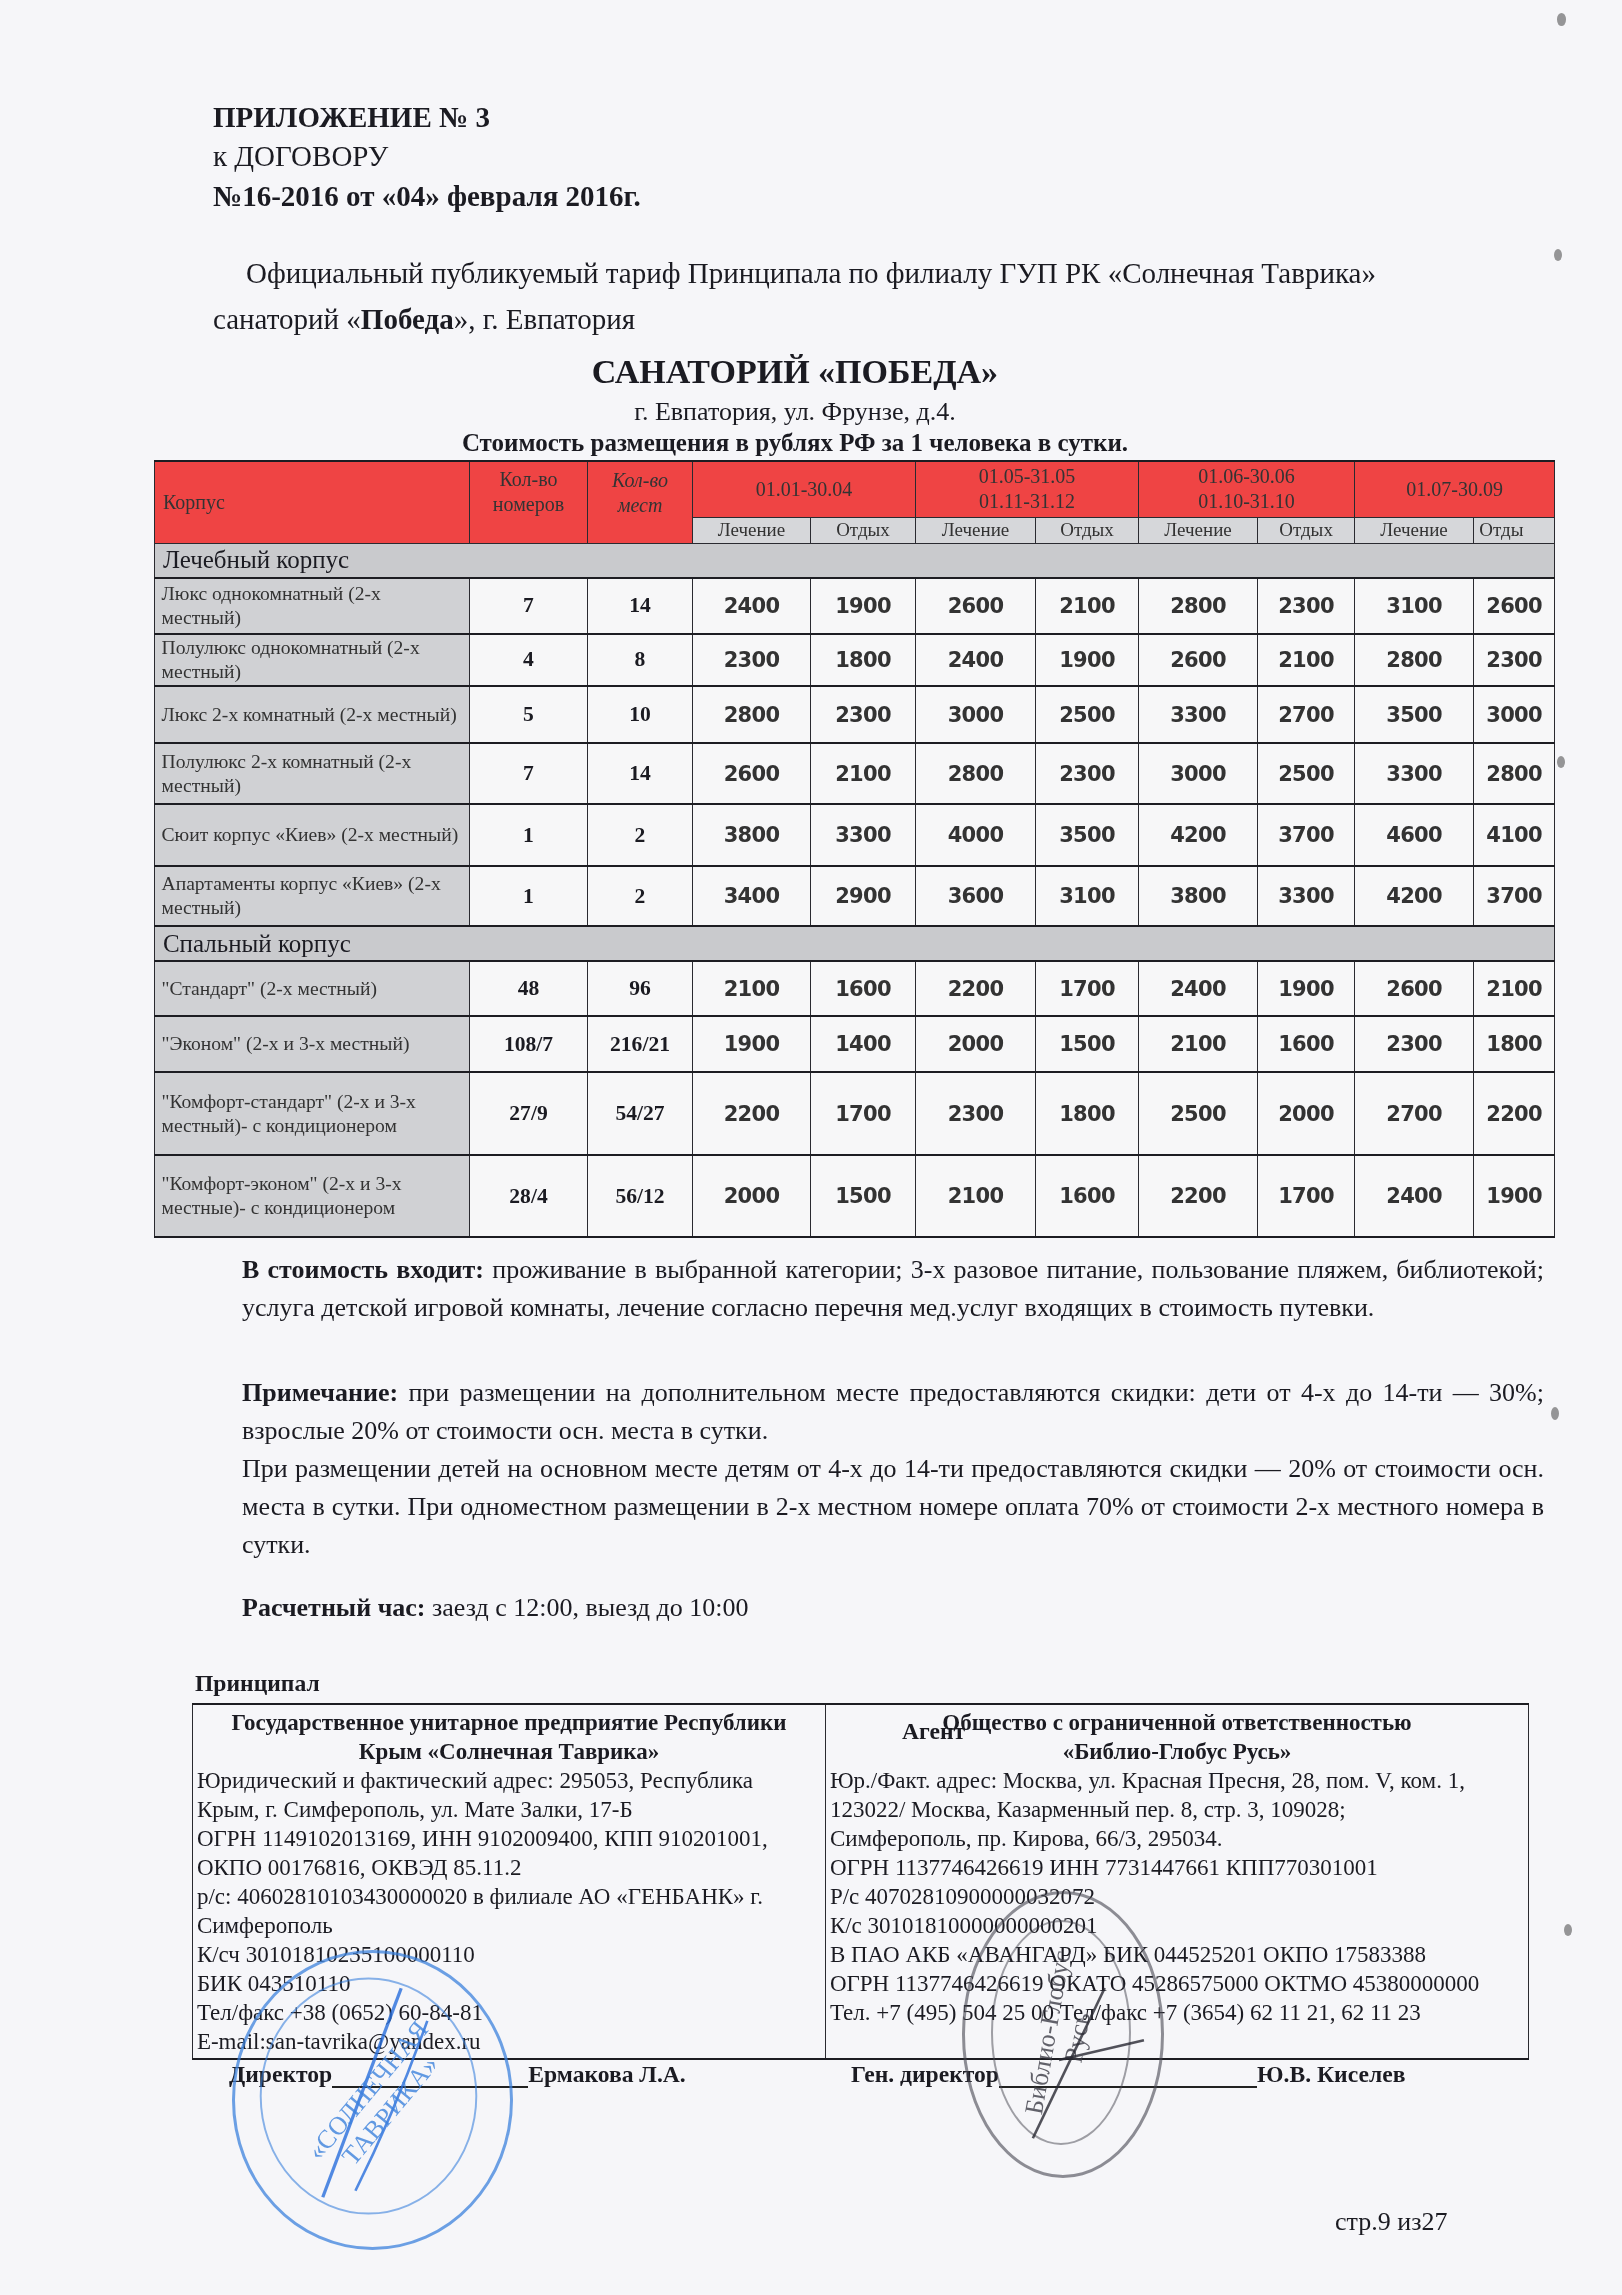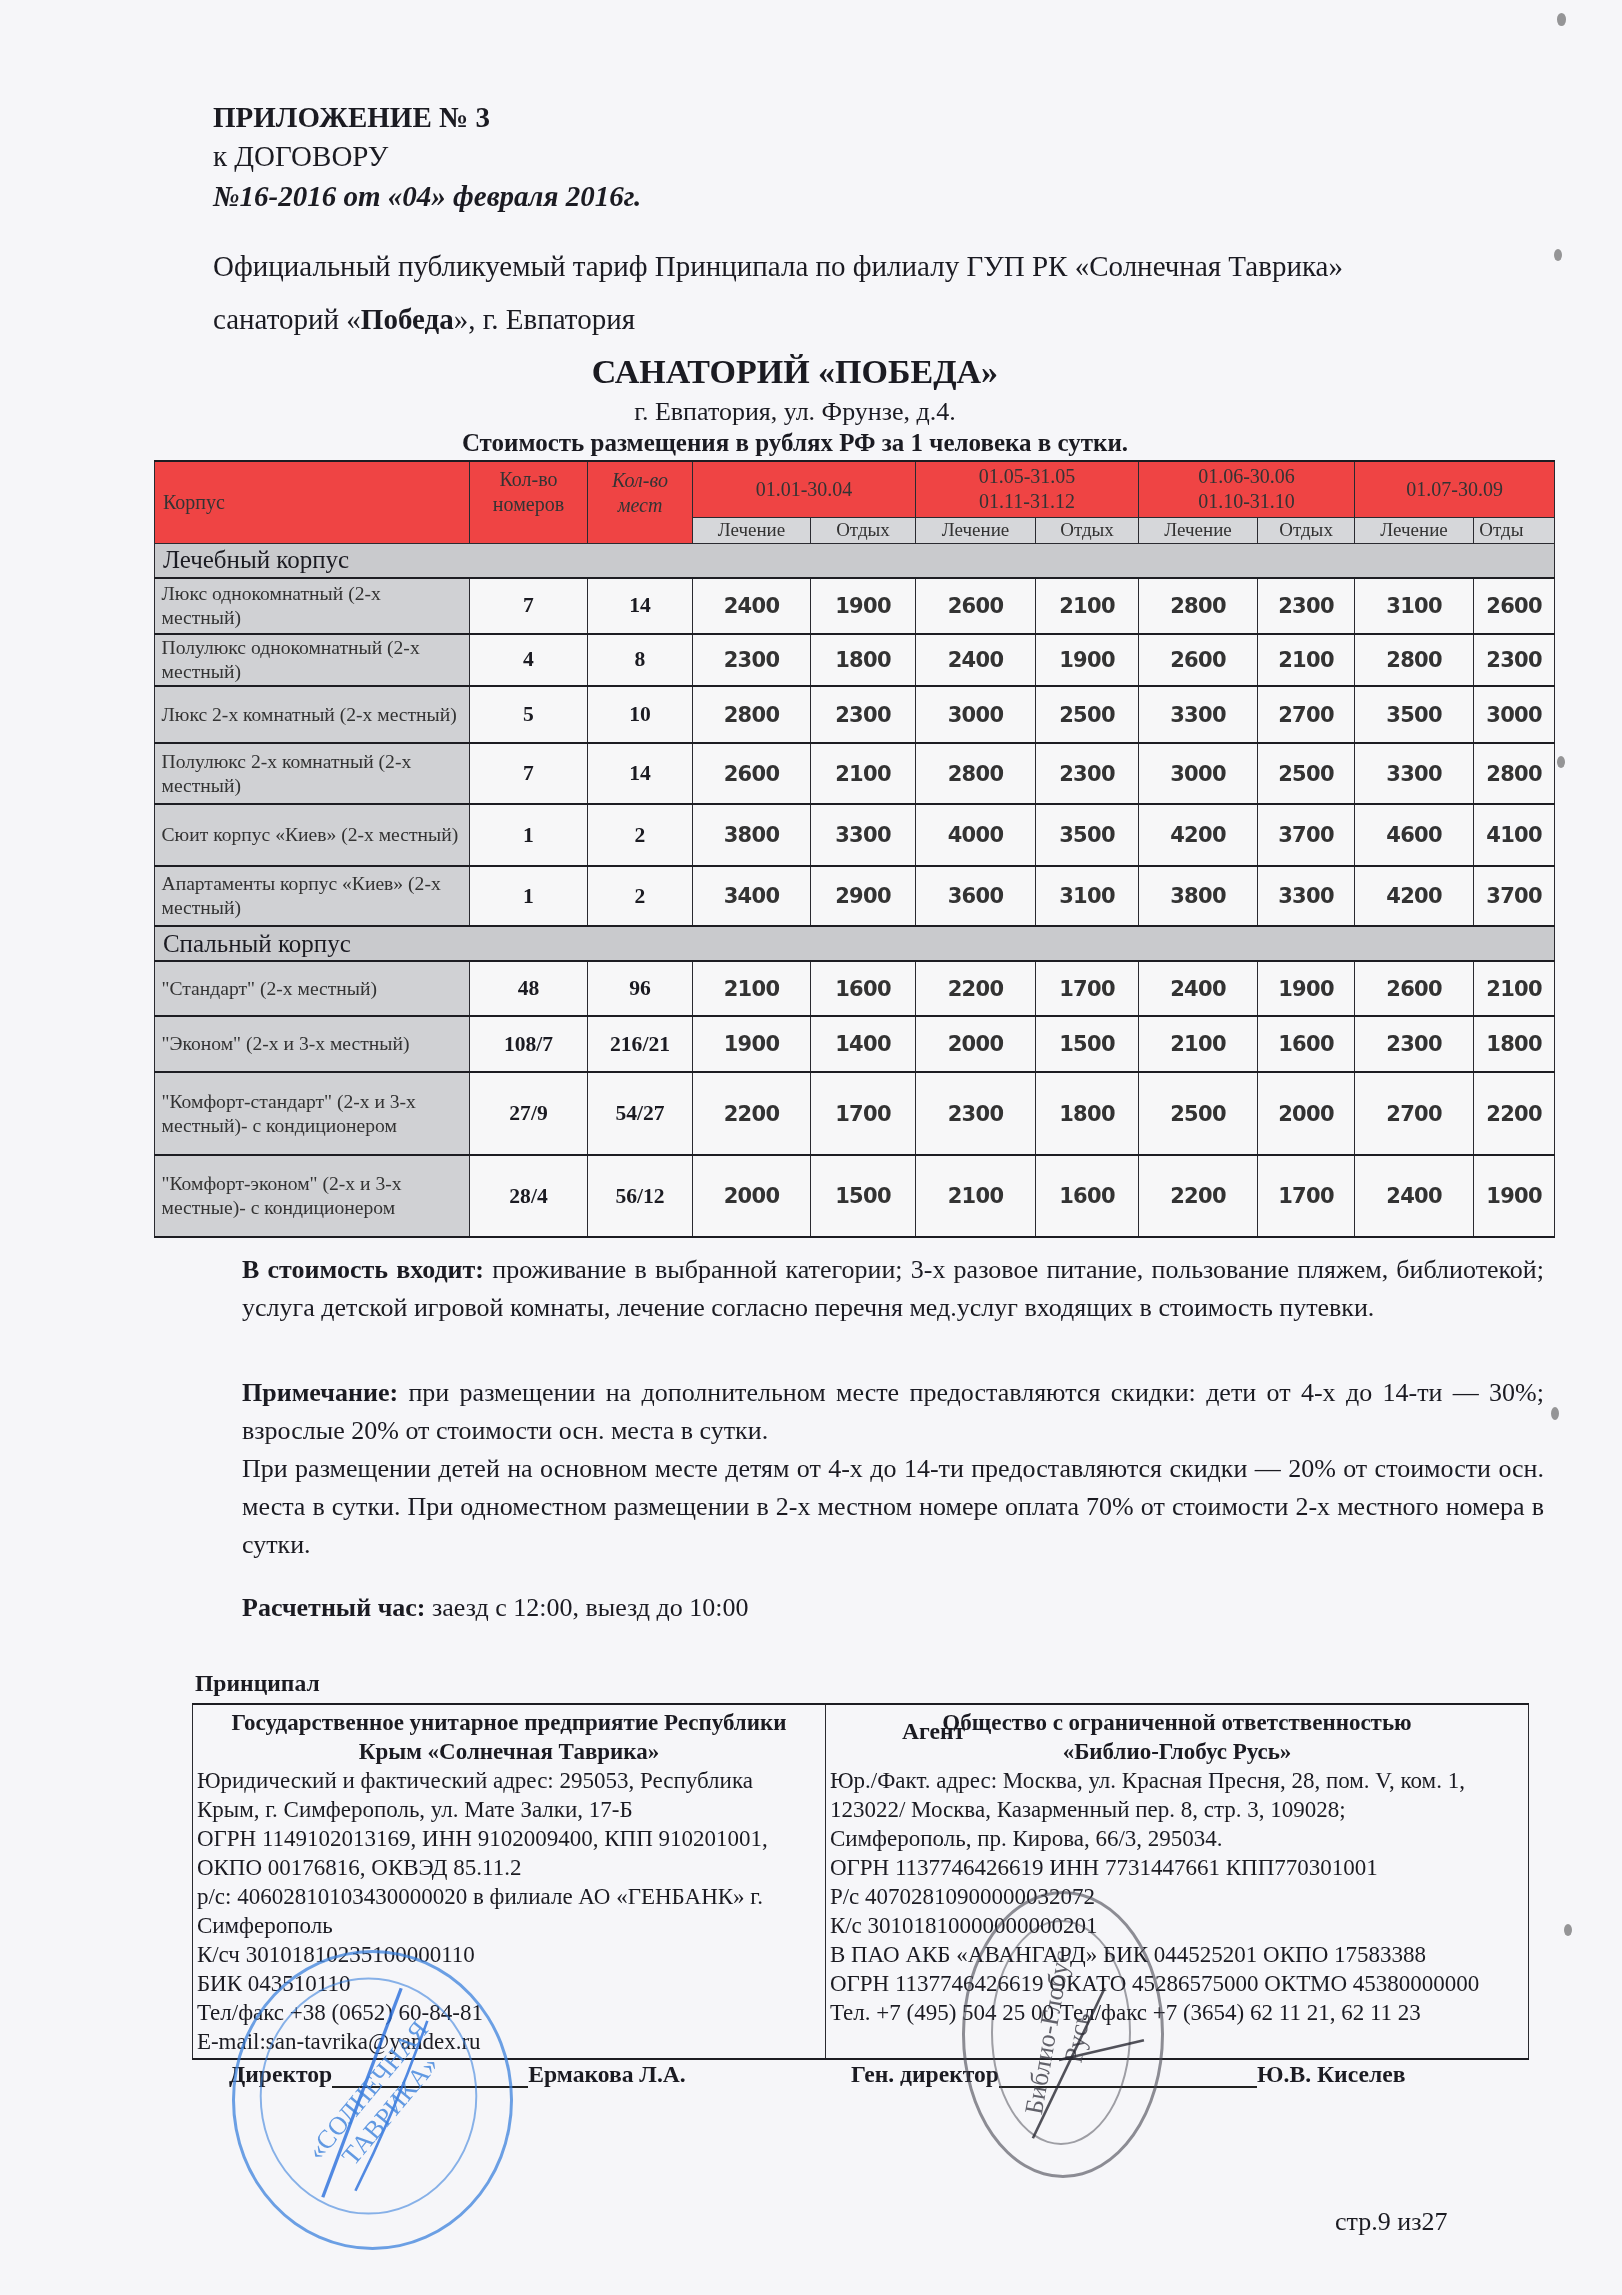--- a/index.html
+++ b/index.html
@@ -52,23 +52,23 @@
   .stamp-blue { border:3.9px solid rgba(60,130,220,0.75); color:rgba(60,130,220,0.8); }
   .stamp-dark { border:3.9px solid rgba(70,70,80,0.6); color:rgba(60,60,70,0.8); }
   .pageno { font-size:26px; }
   .speck { position:absolute; background:#555; border-radius:50%; opacity:0.6; }
 </style>
 </head>
 <body>
 
 <div class="abs hdr b" style="top:98px;">ПРИЛОЖЕНИЕ № 3</div>
 <div class="abs hdr" style="top:137px;">к ДОГОВОРУ</div>
-<div class="abs hdr b" style="top:177px;font-style:italic;">№16-2016 от «04» февраля 2016г.</div>
-
-<div class="abs intro" style="top:247px;">Официальный публикуемый тариф Принципала по филиалу ГУП РК «Солнечная Таврика»</div>
+<div class="abs hdr b" style="top:177px;">№16-2016 от «04» февраля 2016г.</div>
+
+<div class="abs intro" style="top:254px;margin-left:33px;">Официальный публикуемый тариф Принципала по филиалу ГУП РК «Солнечная Таврика»</div>
 <div class="abs intro" style="top:300px;"><span>санаторий «</span><span class="b">Победа</span><span>», г. Евпатория</span></div>
 
 <div class="abs center-title b" style="top:353px; font-size:34px;">САНАТОРИЙ «ПОБЕДА»</div>
 <div class="abs center-title" style="top:397px; font-size:26px;">г. Евпатория, ул. Фрунзе, д.4.</div>
 <div class="abs center-title b" style="top:429px; font-size:25px;">Стоимость размещения в рублях РФ за 1 человека в сутки.</div>
 
 <table class="price">
   <colgroup>
     <col style="width:315px">
       <col style="width:118px">

